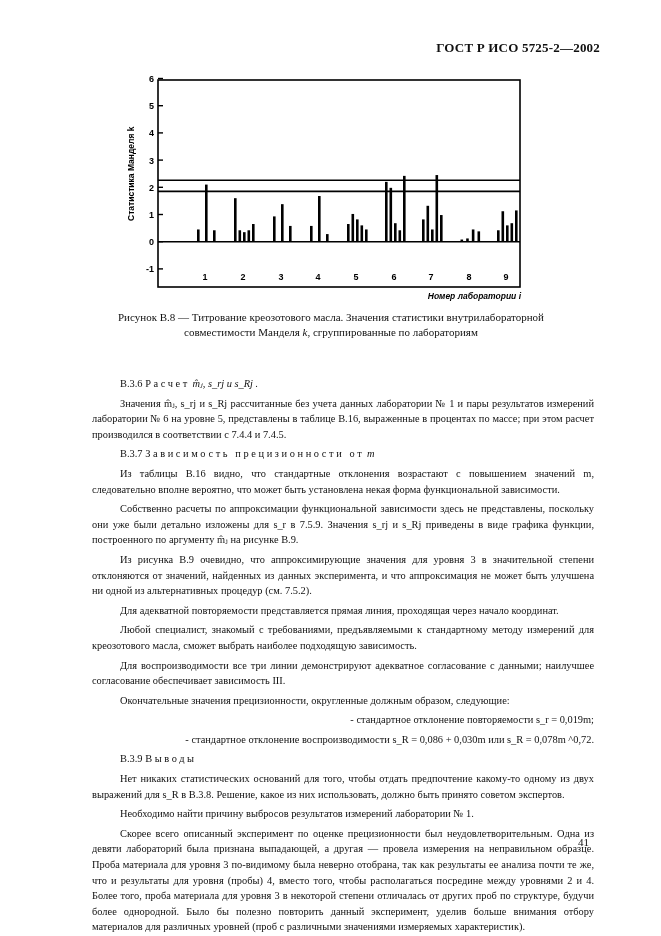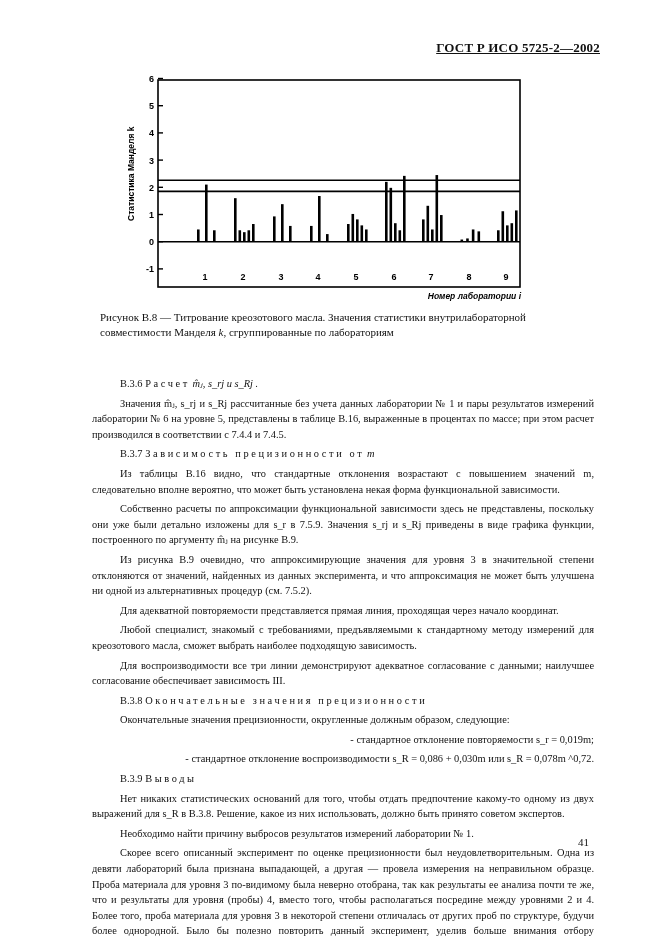--- a/index.html
+++ b/index.html
@@ -1,21 +1,21 @@
 <!DOCTYPE html>
 <html><head>
 <meta charset="utf-8">
 <style>
   html, body { margin: 0; padding: 0; background: #ffffff; }
   body { width: 661px; height: 936px; position: relative; overflow: hidden;
          font-family: "Liberation Serif", "DejaVu Serif", serif; color: #111; }
-  .header { position: absolute; top: 40px; right: 61px; font-weight: bold; font-size: 13px; letter-spacing: 0.2px; text-decoration: underline; }
+  .header { position: absolute; top: 40px; right: 61px; font-weight: bold; font-size: 13px; letter-spacing: 0.2px; }
   .chart-wrap { position: absolute; left: 120px; top: 72px; width: 420px; height: 230px; }
   .chart-wrap svg { display: block; }
-  .caption { position: absolute; left: 100px; top: 310px; width: 462px; text-align: left; font-size: 11px; line-height: 15px; }
+  .caption { position: absolute; left: 100px; top: 310px; width: 462px; text-align: center; font-size: 11px; line-height: 15px; }
   .text { position: absolute; left: 88px; top: 372px; width: 510px; font-size: 10.4px; line-height: 15.6px; text-align: justify; }
   .text p { margin: 4px; text-indent: 0; }
   .text p.ind { text-indent: 28px; }
   .text p.head { padding-left: 28px; }
   .text p.li { padding-left: 28px; text-align: right; }
   .sp { letter-spacing: 2.6px; }
   .pagenum { position: absolute; top: 836px; left: 578px; font-size: 11px; }
 </style>
 </head>
 <body>
@@ -104,21 +104,20 @@
 <div class="text">
   <p class="head"><span>В.3.6</span> <span class="sp">Расчет</span> <i>m̂ⱼ, s_rj и s_Rj .</i></p>
   <p class="ind">Значения m̂ⱼ, s_rj и s_Rj рассчитанные без учета данных лаборатории № 1 и пары результатов измерений лаборатории № 6 на уровне 5, представлены в таблице В.16, выраженные в процентах по массе; при этом расчет производился в соответствии с 7.4.4 и 7.4.5.</p>
   <p class="head"><span>В.3.7</span> <span class="sp">Зависимость прецизионности от</span> <i>m</i></p>
   <p class="ind">Из таблицы В.16 видно, что стандартные отклонения возрастают с повышением значений m, следовательно вполне вероятно, что может быть установлена некая форма функциональной зависимости.</p>
   <p class="ind">Собственно расчеты по аппроксимации функциональной зависимости здесь не представлены, поскольку они уже были детально изложены для s_r в 7.5.9. Значения s_rj и s_Rj приведены в виде графика функции, построенного по аргументу m̂ⱼ на рисунке В.9.</p>
   <p class="ind">Из рисунка В.9 очевидно, что аппроксимирующие значения для уровня 3 в значительной степени отклоняются от значений, найденных из данных эксперимента, и что аппроксимация не может быть улучшена ни одной из альтернативных процедур (см. 7.5.2).</p>
   <p class="ind">Для адекватной повторяемости представляется прямая линия, проходящая через начало координат.</p>
   <p class="ind">Любой специалист, знакомый с требованиями, предъявляемыми к стандартному методу измерений для креозотового масла, сможет выбрать наиболее подходящую зависимость.</p>
   <p class="ind">Для воспроизводимости все три линии демонстрируют адекватное согласование с данными; наилучшее согласование обеспечивает зависимость III.</p>
-  <p class="head"><span>В.3.8</span> <span class="sp">Окончательные значения прецизионности</span></p>
   <p class="ind">Окончательные значения прецизионности, округленные должным образом, следующие:</p>
   <p class="li">- стандартное отклонение повторяемости  s_r = 0,019m;</p>
   <p class="li">- стандартное отклонение воспроизводимости s_R = 0,086 + 0,030m   или s_R = 0,078m ^0,72.</p>
   <p class="head"><span>В.3.9</span> <span class="sp">Выводы</span></p>
   <p class="ind">Нет никаких статистических оснований для того, чтобы отдать предпочтение какому-то одному из двух выражений для s_R в В.3.8. Решение, какое из них использовать, должно быть принято советом экспертов.</p>
   <p class="ind">Необходимо найти причину выбросов результатов измерений лаборатории № 1.</p>
   <p class="ind">Скорее всего описанный эксперимент по оценке прецизионности был неудовлетворительным. Одна из девяти лабораторий была признана выпадающей, а другая — провела измерения на неправильном образце. Проба материала для уровня 3 по-видимому была неверно отобрана, так как результаты ее анализа почти те же, что и результаты для уровня (пробы) 4, вместо того, чтобы располагаться посредине между уровнями 2 и 4. Более того, проба материала для уровня 3 в некоторой степени отличалась от других проб по структуре, будучи более однородной. Было бы полезно повторить данный эксперимент, уделив больше внимания отбору материалов для различных уровней (проб с различными значениями измеряемых характеристик).</p>
 </div>
 
 <div class="pagenum">41</div>

